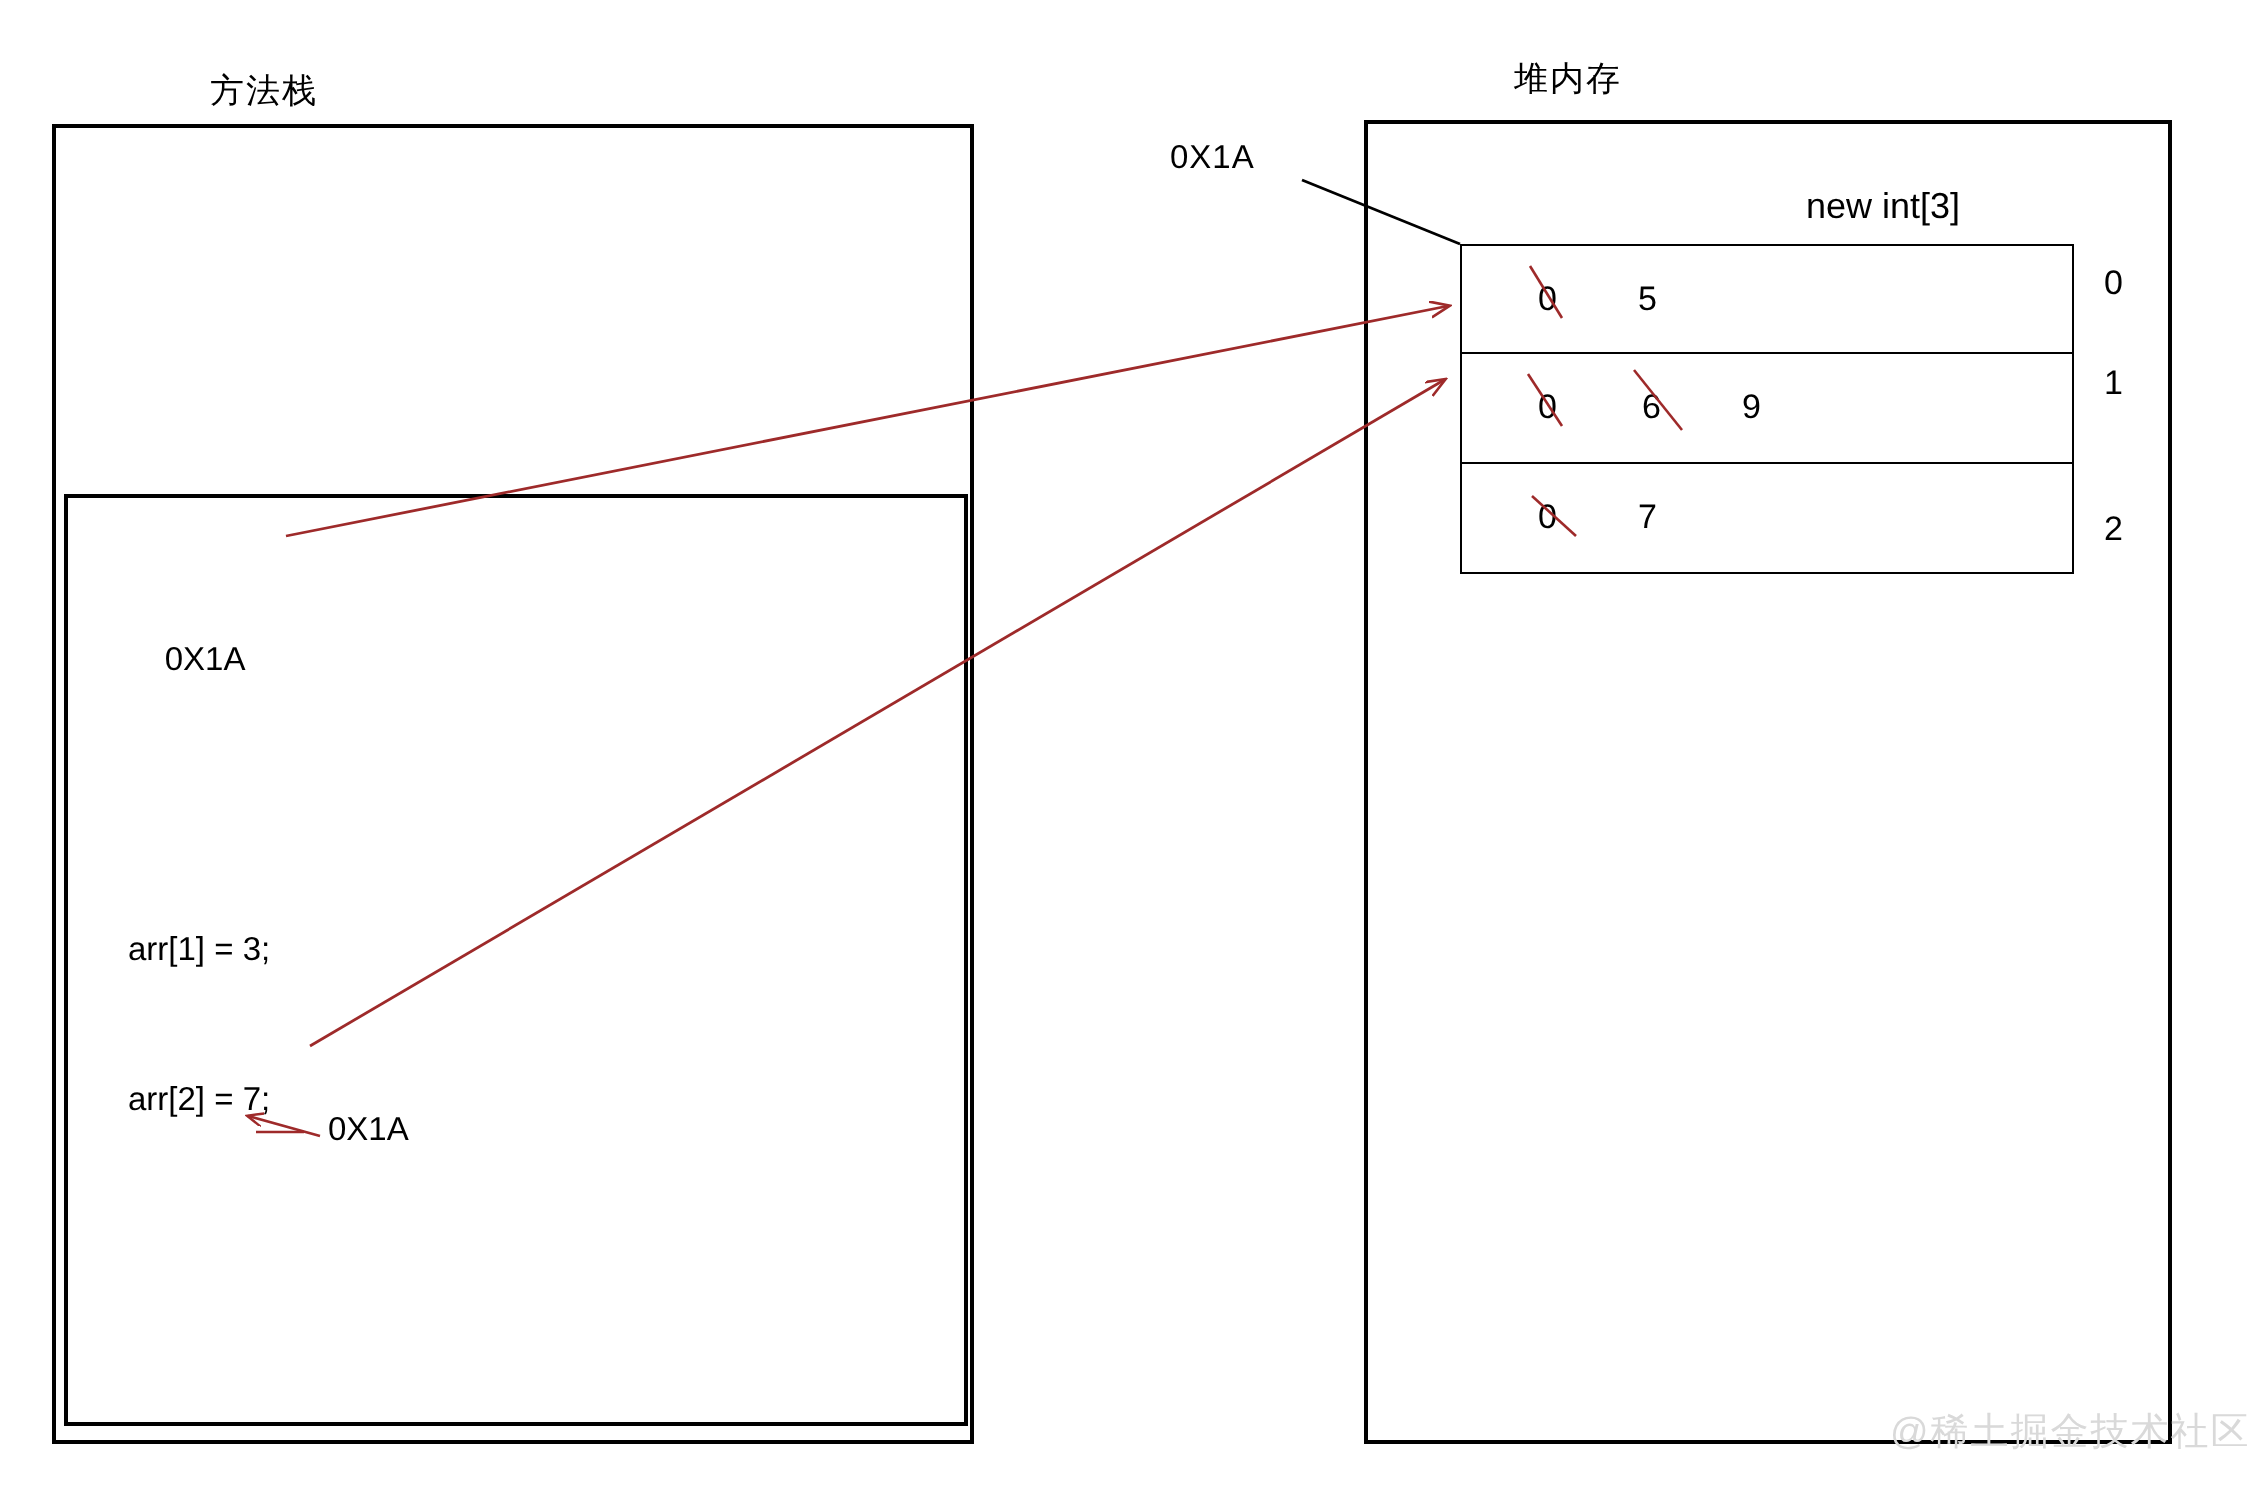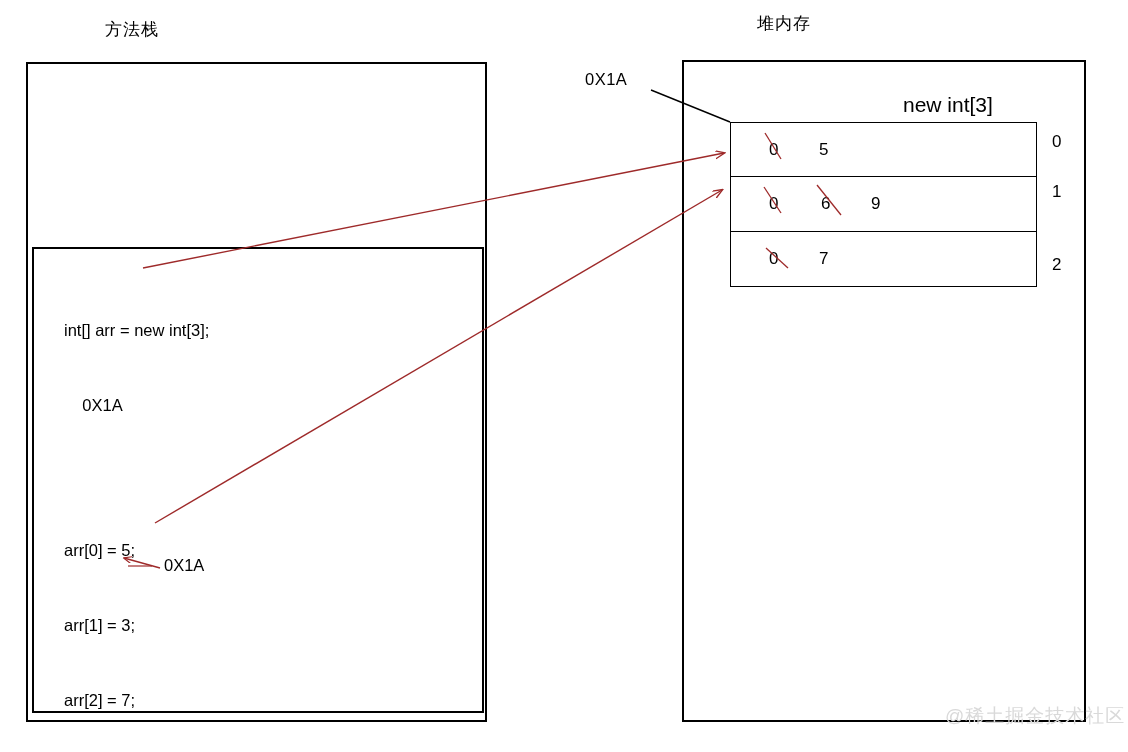--- a/index.html
+++ b/index.html
@@ -16,20 +16,21 @@
     overflow: hidden;
   }
   .abs { position: absolute; }
 
   
   .title {
     font-size: 17px;
     color: #000000;
     letter-spacing: 1px;
     white-space: nowrap;
+    margin-top: 16px;
   }
   #stack-title { left: 105px; top: 18px; }
   #heap-title  { left: 757px; top: 12px; }
 
   
   .outer-box {
     border: 2px solid #000000;
     background: transparent;
     box-sizing: border-box;
   }
@@ -59,21 +60,21 @@
   #arr2-addr {
     left: 164px; top: 556px;
     font-size: 16.5px;
     color: #000000;
     white-space: nowrap;
   }
 
   
   #new-int-label {
     left: 903px; top: 93px;
-    font-size: 21px;
+    font-size: 18px;
     color: #000000;
     white-space: nowrap;
   }
 
   
   #heap-addr-label {
     left: 585px; top: 70px;
     font-size: 16.5px;
     color: #000000;
     white-space: nowrap;
@@ -153,24 +154,22 @@
 
   <div class="abs title" id="heap-title">堆内存</div>
 
   <div class="abs outer-box" id="stack-box"></div>
 
   <div class="abs outer-box" id="heap-box"></div>
 
   <div class="abs" id="code-box"></div>
 
   <div class="abs" id="code-lines">
-    <div class="code-line"><span>int[] arr = new int[3];</span></div>
     <div class="code-line"><span>    0X1A</span></div>
     <div class="code-line gap"></div>
-    <div class="code-line"><span>arr[0] = 5;</span></div>
     <div class="code-line"><span>arr[1] = 3;</span></div>
     <div class="code-line"><span>arr[2] = 7;</span></div>
     
     
     
     
     
     
     
     

